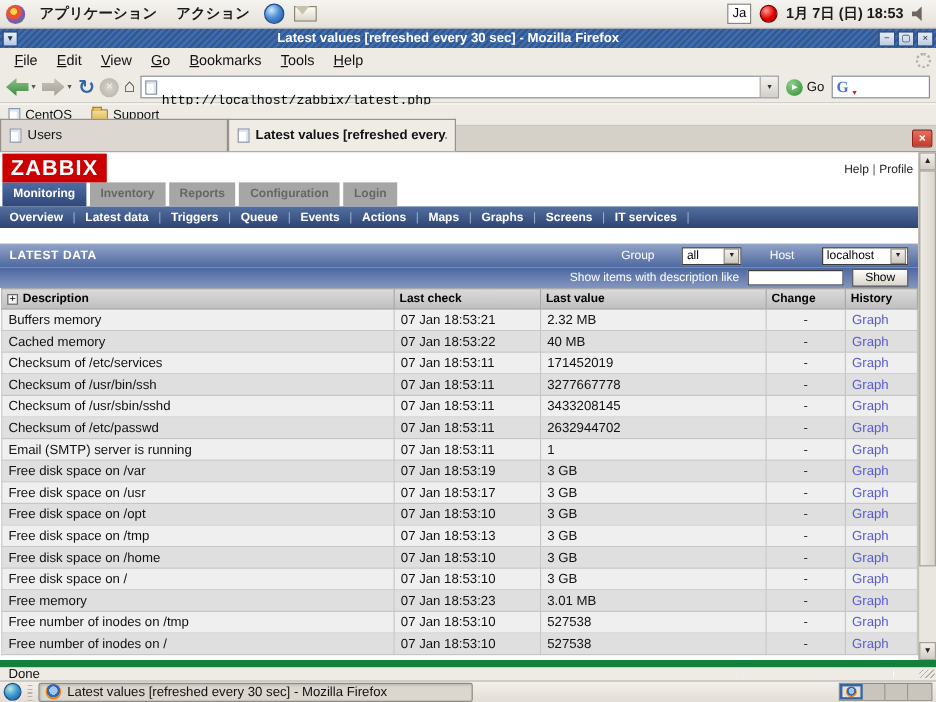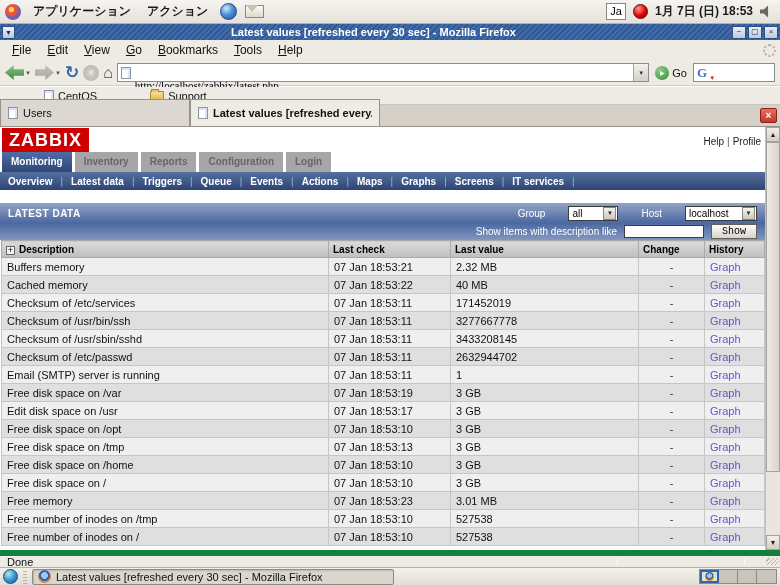--- a/index.html
+++ b/index.html
@@ -57,35 +57,35 @@
   .drop-caret { font-size:6px; color:#555; margin-left:1px; }
   .nav-btn { display:flex; align-items:center; }
   .reload-icon { font-size:17px; line-height:1; color:#3465a4; font-weight:bold; }
   .stop-icon { width:16px; height:16px; border-radius:50%; background:radial-gradient(#d8d4cc,#b3afa6);
     color:#f4f2ee; font-size:10px; display:grid; place-items:center; }
   .home-icon { font-size:16px; color:#4a4640; line-height:1; }
   .urlbar { flex:1; height:19px; background:#fff; border:1px solid #898d96; display:flex;
     align-items:center; gap:4px; padding-left:3px; }
   .page-icon { width:10px; height:12px; background:#fff; border:1px solid #8a94a8;
     box-shadow:inset -2px 2px 0 #dce4f2; flex:0 0 auto; }
-  .url-text { flex:1; border:none; outline:none; font-size:11px; font-family:Liberation Serif, serif; color:#000; background:transparent;margin-top:24px; }
+  .url-text { flex:1; border:none; outline:none; font-size:11px; font-family:Liberation Mono, monospace; color:#000; background:transparent;margin-top:24px; }
   .url-drop { width:15px; height:17px; background:linear-gradient(#f4f2ee,#d4d0c8);
     border-left:1px solid #aaa69e; display:grid; place-items:center; font-size:6px; color:#333; }
   .go-btn { display:flex; align-items:center; gap:3px; font-size:11px; color:#111; padding:0 2px; }
   .go-circle { width:14px; height:14px; border-radius:50%; background:radial-gradient(circle at 35% 30%,#8ed08e,#2e8b2e);
     color:#fff; font-size:6px; display:grid; place-items:center; }
   .searchbox { width:82px; height:19px; background:#fff; border:1px solid #898d96; display:flex;
     align-items:center; padding:0 3px; gap:2px; }
   .g-logo { font-family:"Liberation Serif",serif; font-weight:bold; font-size:13px; color:#4373d6; line-height:1; }
   .g-caret { color:#c22; font-size:6px; align-self:flex-end; }
 
   
   #bookmarksbar { position:absolute; top:87px; left:0; right:0; height:18px; background:#eeebe5;
     border-bottom:1px solid #cac6be; display:flex; align-items:center; gap:16px; padding:0 7px; font-size:11px; color:#111; }
-  .bm-item { display:flex; align-items:center; gap:4px;margin-left:37px; }
+  .bm-item { display:flex; align-items:center; gap:4px; }
   .folder-icon { width:14px; height:10px; border:1px solid #a8852e; border-radius:1px; position:relative;
     background:linear-gradient(#f7df9a,#e2b84e); }
   .folder-icon::before { content:""; position:absolute; top:-3px; left:0; width:6px; height:2px;
     background:#e9c35e; border:1px solid #a8852e; border-bottom:none; }
 
   
   #tabbar { position:absolute; top:105px; left:0; right:0; height:22px; background:#d5d1c9;
     border-bottom:1px solid #96928a; display:flex; align-items:flex-end; }
   .tab { width:190px; height:27px; display:flex; align-items:center; gap:5px; padding:0 7px;
     font-size:11px; color:#111; background:#dcd8d1; border:1px solid #96928a; border-bottom:none; }
@@ -118,21 +118,21 @@
   .band-controls { margin-left:auto; display:flex; align-items:center; gap:23px; font-size:10px; }
   .mock-select { background:#fff; border:1px solid #3c3c3c; height:15px; display:flex; align-items:center;
     color:#000; }
   .ms-value { padding:0 3px; font-size:10px; }
   .ms-arrow { width:13px; height:13px; margin:0 1px; background:linear-gradient(#f4f2ee,#cdc8bc);
     border:1px solid #8a867e; display:grid; place-items:center; font-size:6px; color:#222; }
   .band-row2 { height:17px; background:linear-gradient(#4c68a0,#8396be); display:flex; align-items:center;
     justify-content:flex-end; gap:7px; padding-right:8px; color:#fff; font-size:10px; }
   .filter-input { width:80px; height:13px; border:1px solid #3c3c3c; background:#fff; font-size:10px; font-family:inherit; }
   .show-btn { height:15px; padding:0 10px; background:linear-gradient(#fefdfb,#d8d4cb); border:1px solid #5f5f5f;
-    font-size:10px; color:#000; font-family:Liberation Mono, monospace; }
+    font-size:10px; color:#000; font-family:Liberation Sans, sans-serif; }
 
   
   table.zbx-table { width:763px; margin-left:1px; border-collapse:collapse; table-layout:fixed; }
   .zbx-table th { background:linear-gradient(#dadada,#bfbfbf); border:1px solid #a9a9a9; font-size:10px;
     font-weight:bold; text-align:left; color:#000; height:17px; padding:0 4px; }
   .zbx-table td { border:1px solid #c6c6c6; font-size:11px; color:#111; height:18px; padding:0 5px;
     overflow:hidden; white-space:nowrap; }
   .zbx-table tbody tr:nth-child(odd) { background:#efefef; }
   .zbx-table tbody tr:nth-child(even) { background:#dfdfdf; }
   td.c-change { text-align:center; color:#333; }
@@ -390,21 +390,21 @@
         <td class="c-history"><a href="#">Graph</a></td>
       </tr>
           <tr>
         <td class="c-desc">Free disk space on /var</td>
         <td class="c-check">07 Jan 18:53:19</td>
         <td class="c-value">3 GB</td>
         <td class="c-change">-</td>
         <td class="c-history"><a href="#">Graph</a></td>
       </tr>
           <tr>
-        <td class="c-desc">Edit disk space on /usr</td>
+        <td class="c-desc">Free disk space on /usr</td>
         <td class="c-check">07 Jan 18:53:17</td>
         <td class="c-value">3 GB</td>
         <td class="c-change">-</td>
         <td class="c-history"><a href="#">Graph</a></td>
       </tr>
           <tr>
         <td class="c-desc">Free disk space on /opt</td>
         <td class="c-check">07 Jan 18:53:10</td>
         <td class="c-value">3 GB</td>
         <td class="c-change">-</td>

